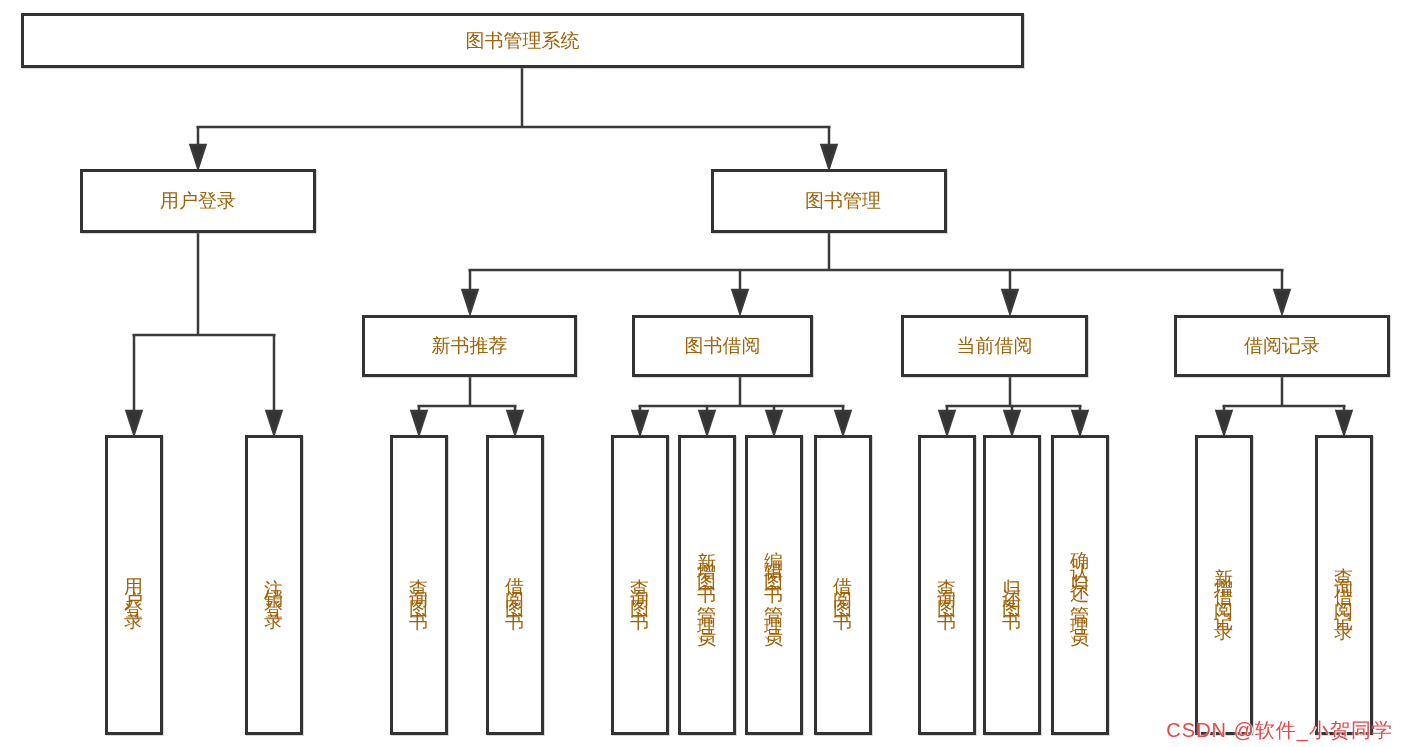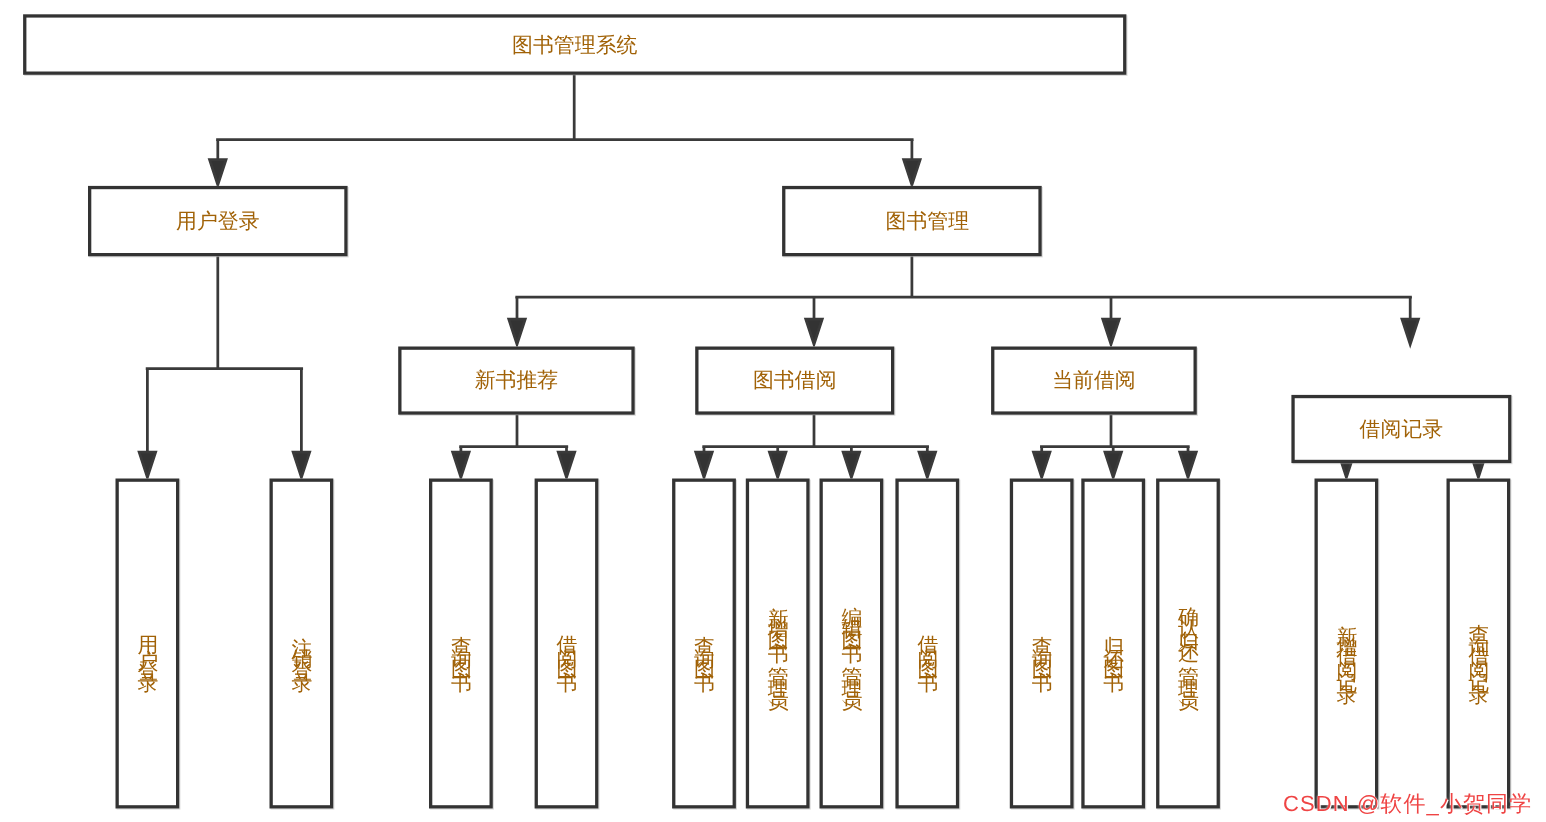--- a/index.html
+++ b/index.html
@@ -118,21 +118,21 @@
 
   <div class="node" style="left:362px;top:315px;width:215px;height:62px;">
     <span>新书推荐</span>
   </div>
   <div class="node" style="left:632px;top:315px;width:181px;height:62px;">
     <span>图书借阅</span>
   </div>
   <div class="node" style="left:901px;top:315px;width:187px;height:62px;">
     <span>当前借阅</span>
   </div>
-  <div class="node" style="left:1174px;top:315px;width:200px;height:62px;margin-top:44px;">
+  <div class="node" style="left:1174px;top:315px;width:216px;height:62px;">
     <span>借阅记录</span>
   </div>
 
   <div class="node v-node" style="left:105px;top:435px;width:58px;height:300px;">
     <span>用户登录</span>
   </div>
   <div class="node v-node" style="left:245px;top:435px;width:58px;height:300px;">
     <span>注销登录</span>
   </div>
 

